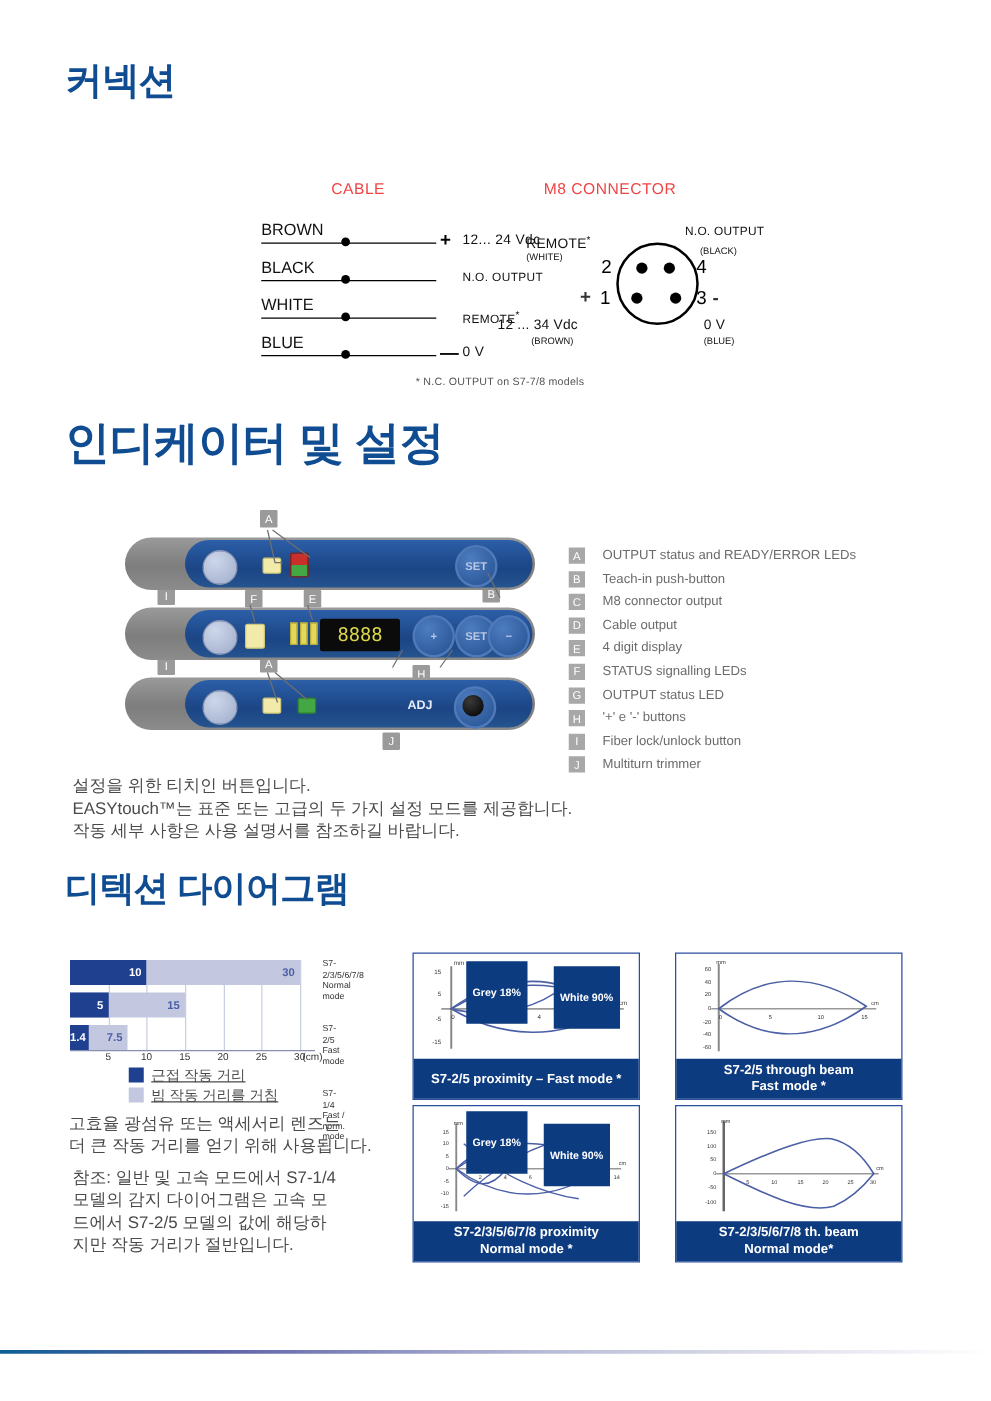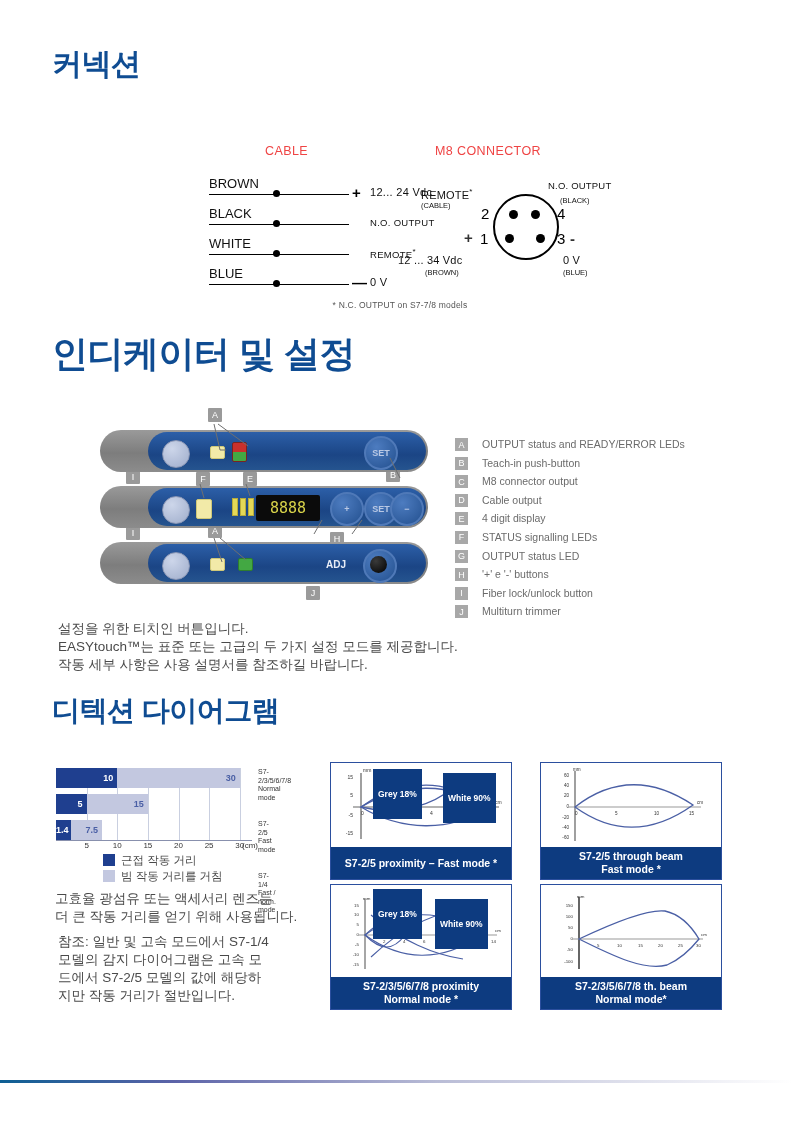--- a/index.html
+++ b/index.html
@@ -169,21 +169,21 @@
     padding-right:4px;box-sizing:border-box;line-height:20px;}
   .rc-light{position:absolute;top:0;height:20px;background:#c3c8e0;
     color:#4a5fa5;font-size:9px;font-weight:bold;text-align:right;
     padding-right:4px;box-sizing:border-box;line-height:20px;}
   .rc-model{position:absolute;left:202px;font-size:7px;color:#333;line-height:8.6px;white-space:pre-line;}
   .rc-axis{position:absolute;left:0;top:72px;width:196px;height:12px;}
   .rc-tick{position:absolute;top:1px;font-size:8px;color:#333;transform:translateX(-50%);}
   .rc-unit{position:absolute;left:186px;top:1px;font-size:8px;color:#333;}
   .rc-axisline{position:absolute;left:0;top:0;width:196px;height:1px;background:#8890ad;}
 
-  #rc-legend{position:absolute;left:103px;top:852px;font-size:11.5px;color:#4a4a4a;}
+  #rc-legend{position:absolute;left:103px;top:852px;font-size:11.5px;color:#4a4a4a;text-decoration:underline;}
   .rcl-row{display:flex;align-items:center;gap:6px;height:16px;}
   .rcl-sw{width:12px;height:12px;display:inline-block;}
   .rcl-sw.dark{background:#1f3f8f;}
   .rcl-sw.light{background:#c3c8e0;}
 
   
   .dcard{position:absolute;background:#fff;border:1px solid #2b4f9e;}
   #dc1{left:330px;top:762px;width:180px;height:116px;}
   #dc2{left:540px;top:762px;width:180px;height:116px;}
   #dc3{left:330px;top:884px;width:180px;height:124px;}
@@ -250,21 +250,21 @@
       <div class="pin" id="pin4"></div>
       <div class="pin" id="pin1"></div>
       <div class="pin" id="pin3"></div>
       <div class="pnum" id="n2">2</div>
       <div class="pnum" id="n4">4</div>
       <div class="pnum" id="n1">1</div>
       <div class="pnum" id="n3">3</div>
       <div class="plus-s">+</div>
       <div class="minus-s">-</div>
       <div class="m8lab b" id="m8-remote"><span>REMOTE</span><span class="sup">*</span></div>
-      <div class="m8sub" id="m8-remote-sub">(CABLE)</div>
+      <div class="m8sub" id="m8-remote-sub">(WHITE)</div>
       <div class="m8lab" id="m8-no">N.O. OUTPUT</div>
       <div class="m8sub" id="m8-no-sub">(BLACK)</div>
       <div class="m8lab b" id="m8-vdc">12 ... 34 Vdc</div>
       <div class="m8sub" id="m8-vdc-sub">(BROWN)</div>
       <div class="m8lab b" id="m8-0v">0 V</div>
       <div class="m8sub" id="m8-0v-sub">(BLUE)</div>
     </div>
 
     <div id="conn-foot">* N.C. OUTPUT on S7-7/8 models</div>
   </div>

